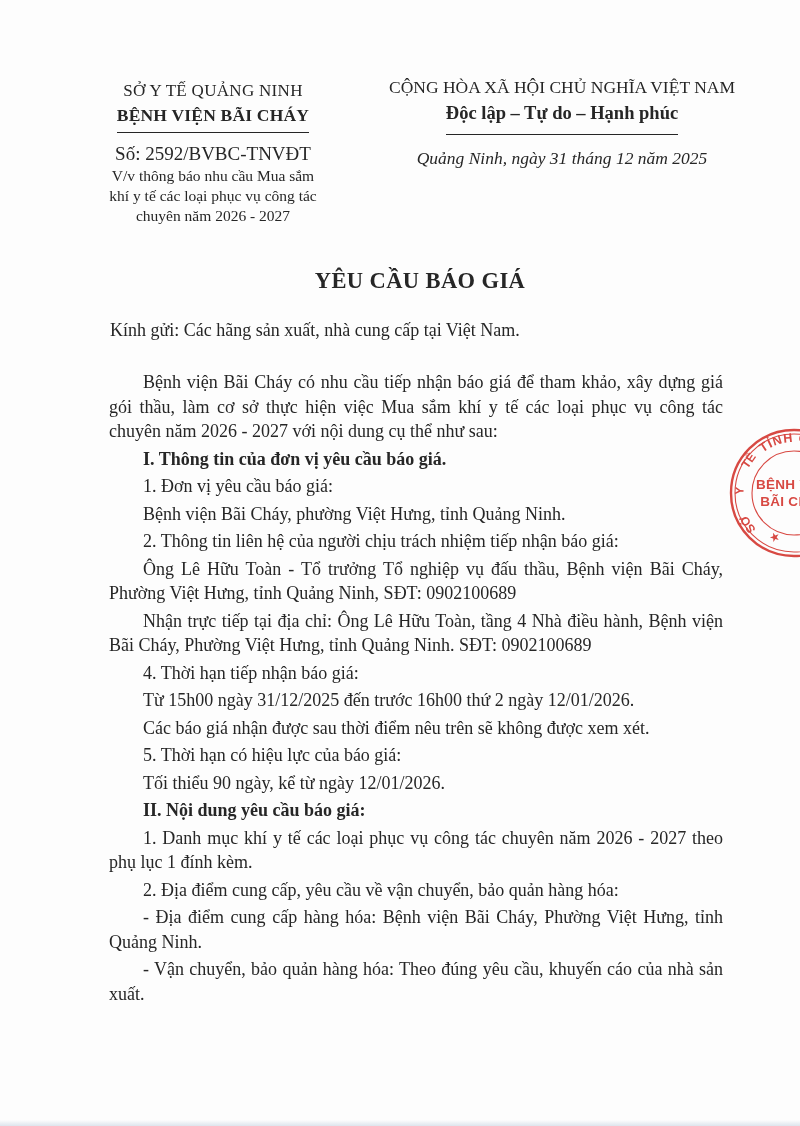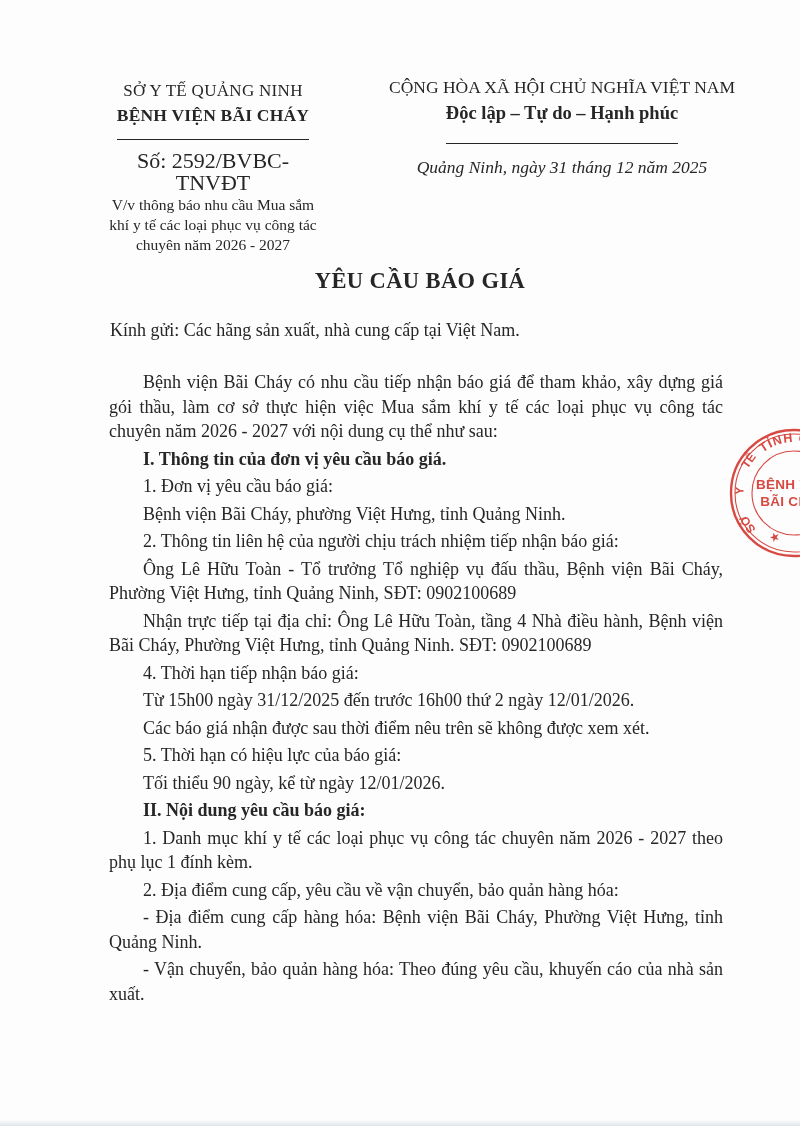--- a/index.html
+++ b/index.html
@@ -16,35 +16,35 @@
 
   
   .header-left {
     position:absolute; left:104px; top:80px; width:218px;
     text-align:center;
   }
   .agency-parent { font-size:17px; line-height:22px; letter-spacing:.3px; }
   .agency-name-line { line-height:24px; }
   .agency-name {
     display:inline-block; font-weight:bold; font-size:17.5px;
-    border-bottom:1.6px solid #262626; padding-bottom:12px; margin-top:1px;
+    border-bottom:1.6px solid #262626; padding-bottom:5px; margin-top:1px;
     letter-spacing:.2px;
   }
-  .doc-number { font-size:22px; margin-top:10px; line-height:22px; }
+  .doc-number { font-size:19px; margin-top:10px; line-height:22px; }
   .subject { font-size:15.5px; line-height:20px; margin-top:1px; }
 
   .header-right {
     position:absolute; left:356px; top:76px; width:412px;
     text-align:center;
   }
   .national-title { font-weight:normal; font-size:17.5px; line-height:22px; }
   .motto-line { line-height:26px; }
   .motto {
     display:inline-block; font-weight:bold; font-size:18.5px;
-    border-bottom:1.6px solid #262626; padding-bottom:17px; margin-top:2px;
+    border-bottom:1.6px solid #262626; padding-bottom:8px; margin-top:2px;
   }
   .place-date { font-style:italic; font-size:17.5px; margin-top:13px; }
 
   
   .doc-title {
     position:absolute; left:110px; top:268px; width:620px;
     text-align:center; font-size:22.5px; font-weight:bold; letter-spacing:.4px;
   }
   .salutation {
     position:absolute; left:110px; top:320px; width:620px;

